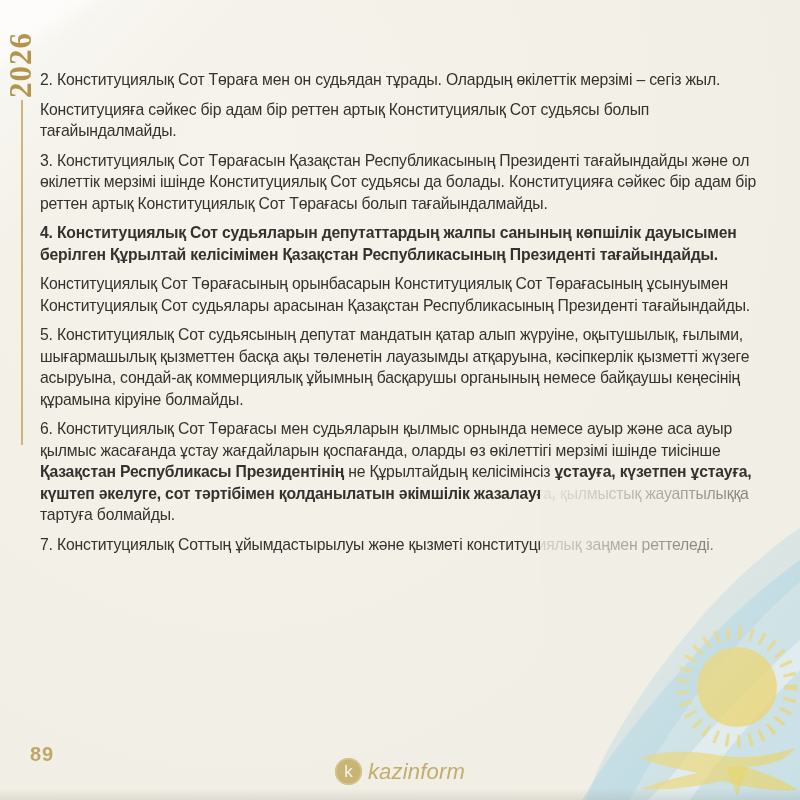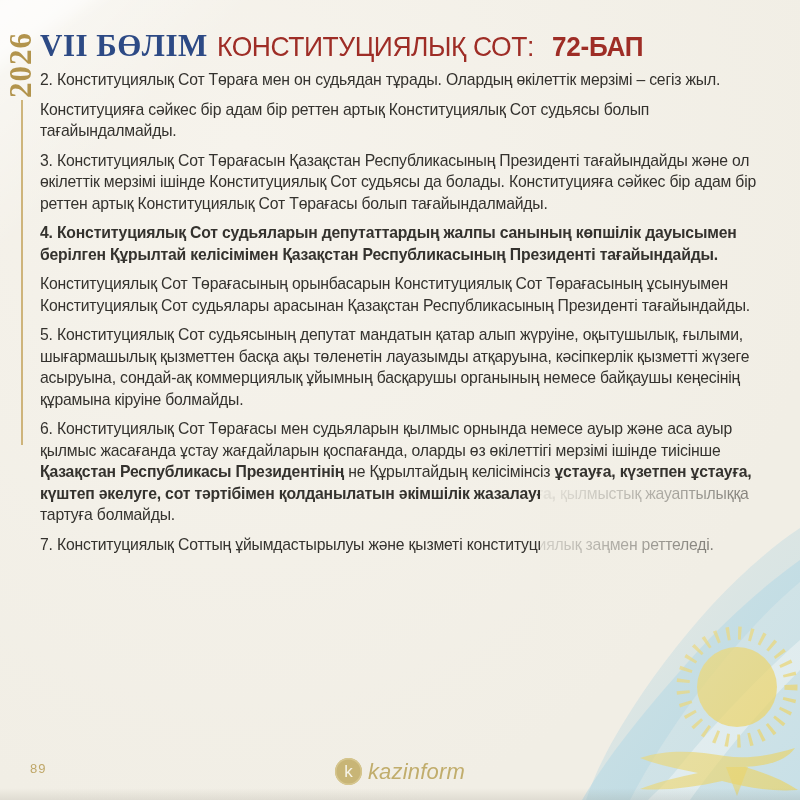--- a/index.html
+++ b/index.html
@@ -62,22 +62,22 @@
   .body-text{
     position:absolute;left:40px;top:69px;width:768px;
     transform:scaleX(.949);transform-origin:0 0;
     font-size:16.6px;line-height:21.5px;letter-spacing:-0.2px;
     color:#34322e;
   }
   .body-text p{margin:0 0 8px 0;}
   .b{font-weight:700;}
   
   .pagenum{
-    position:absolute;left:30px;top:761px;
-    font-size:13px;font-weight:400;color:#bfa768;letter-spacing:1px;
+    position:absolute;left:30px;top:743px;
+    font-size:20px;font-weight:700;color:#bfa768;letter-spacing:1px;
   }
   .logo{
     position:absolute;left:0;right:0;top:758px;
     display:flex;align-items:center;justify-content:center;gap:6px;
   }
   .logo-badge{
     width:27px;height:27px;border-radius:50%;
     background:#c8b576;
     box-shadow:0 0 0 1.5px #d6c68e inset;
     display:flex;align-items:center;justify-content:center;
@@ -95,25 +95,20 @@
 
 <div class="page">
 
   <div class="crease"></div>
 
   <div class="year-wrap">
     <span class="year">2026</span>
   </div>
   <div class="vline"></div>
 
-  <header class="hdr">
-    <span class="sec">VII БӨЛІМ</span>
-    <span class="ttl">КОНСТИТУЦИЯЛЫҚ СОТ:</span>
-    <span class="art">72-БАП</span>
-  </header>
 
   <main class="body-text" id="article-body">
       <p><span>2. Конституциялық Сот Төраға мен он судьядан тұрады. Олардың өкілеттік мерзімі – сегіз жыл.</span></p>
       <p><span>Конституцияға сәйкес бір адам бір реттен артық Конституциялық Сот судьясы болып тағайындалмайды.</span></p>
       <p><span>3. Конституциялық Сот Төрағасын Қазақстан Республикасының Президенті тағайындайды және ол өкілеттік мерзімі ішінде Конституциялық Сот судьясы да болады. Конституцияға сәйкес бір адам бір реттен артық Конституциялық Сот Төрағасы болып тағайындалмайды.</span></p>
       <p class="b"><span class="b">4. Конституциялық Сот судьяларын депутаттардың жалпы санының көпшілік дауысымен берілген Құрылтай келісімімен Қазақстан Республикасының Президенті тағайындайды.</span></p>
       <p><span>Конституциялық Сот Төрағасының орынбасарын Конституциялық Сот Төрағасының ұсынуымен Конституциялық Сот судьялары арасынан Қазақстан Республикасының Президенті тағайындайды.</span></p>
       <p><span>5. Конституциялық Сот судьясының депутат мандатын қатар алып жүруіне, оқытушылық, ғылыми, шығармашылық қызметтен басқа ақы төленетін лауазымды атқаруына, кәсіпкерлік қызметті жүзеге асыруына, сондай-ақ коммерциялық ұйымның басқарушы органының немесе байқаушы кеңесінің құрамына кіруіне болмайды.</span></p>
       <p><span>6. Конституциялық Сот Төрағасы мен судьяларын қылмыс орнында немесе ауыр және аса ауыр қылмыс жасағанда ұстау жағдайларын қоспағанда, оларды өз өкілеттігі мерзімі ішінде тиісінше </span><span class="b">Қазақстан Республикасы Президентінің</span><span> не Құрылтайдың келісімінсіз </span><span class="b">ұстауға, күзетпен ұстауға, күштеп әкелуге, сот тәртібімен қолданылатын әкімшілік жазалауға,</span><span> қылмыстық жауаптылыққа тартуға болмайды.</span></p>
       <p><span>7. Конституциялық Соттың ұйымдастырылуы және қызметі конституциялық заңмен реттеледі.</span></p>

